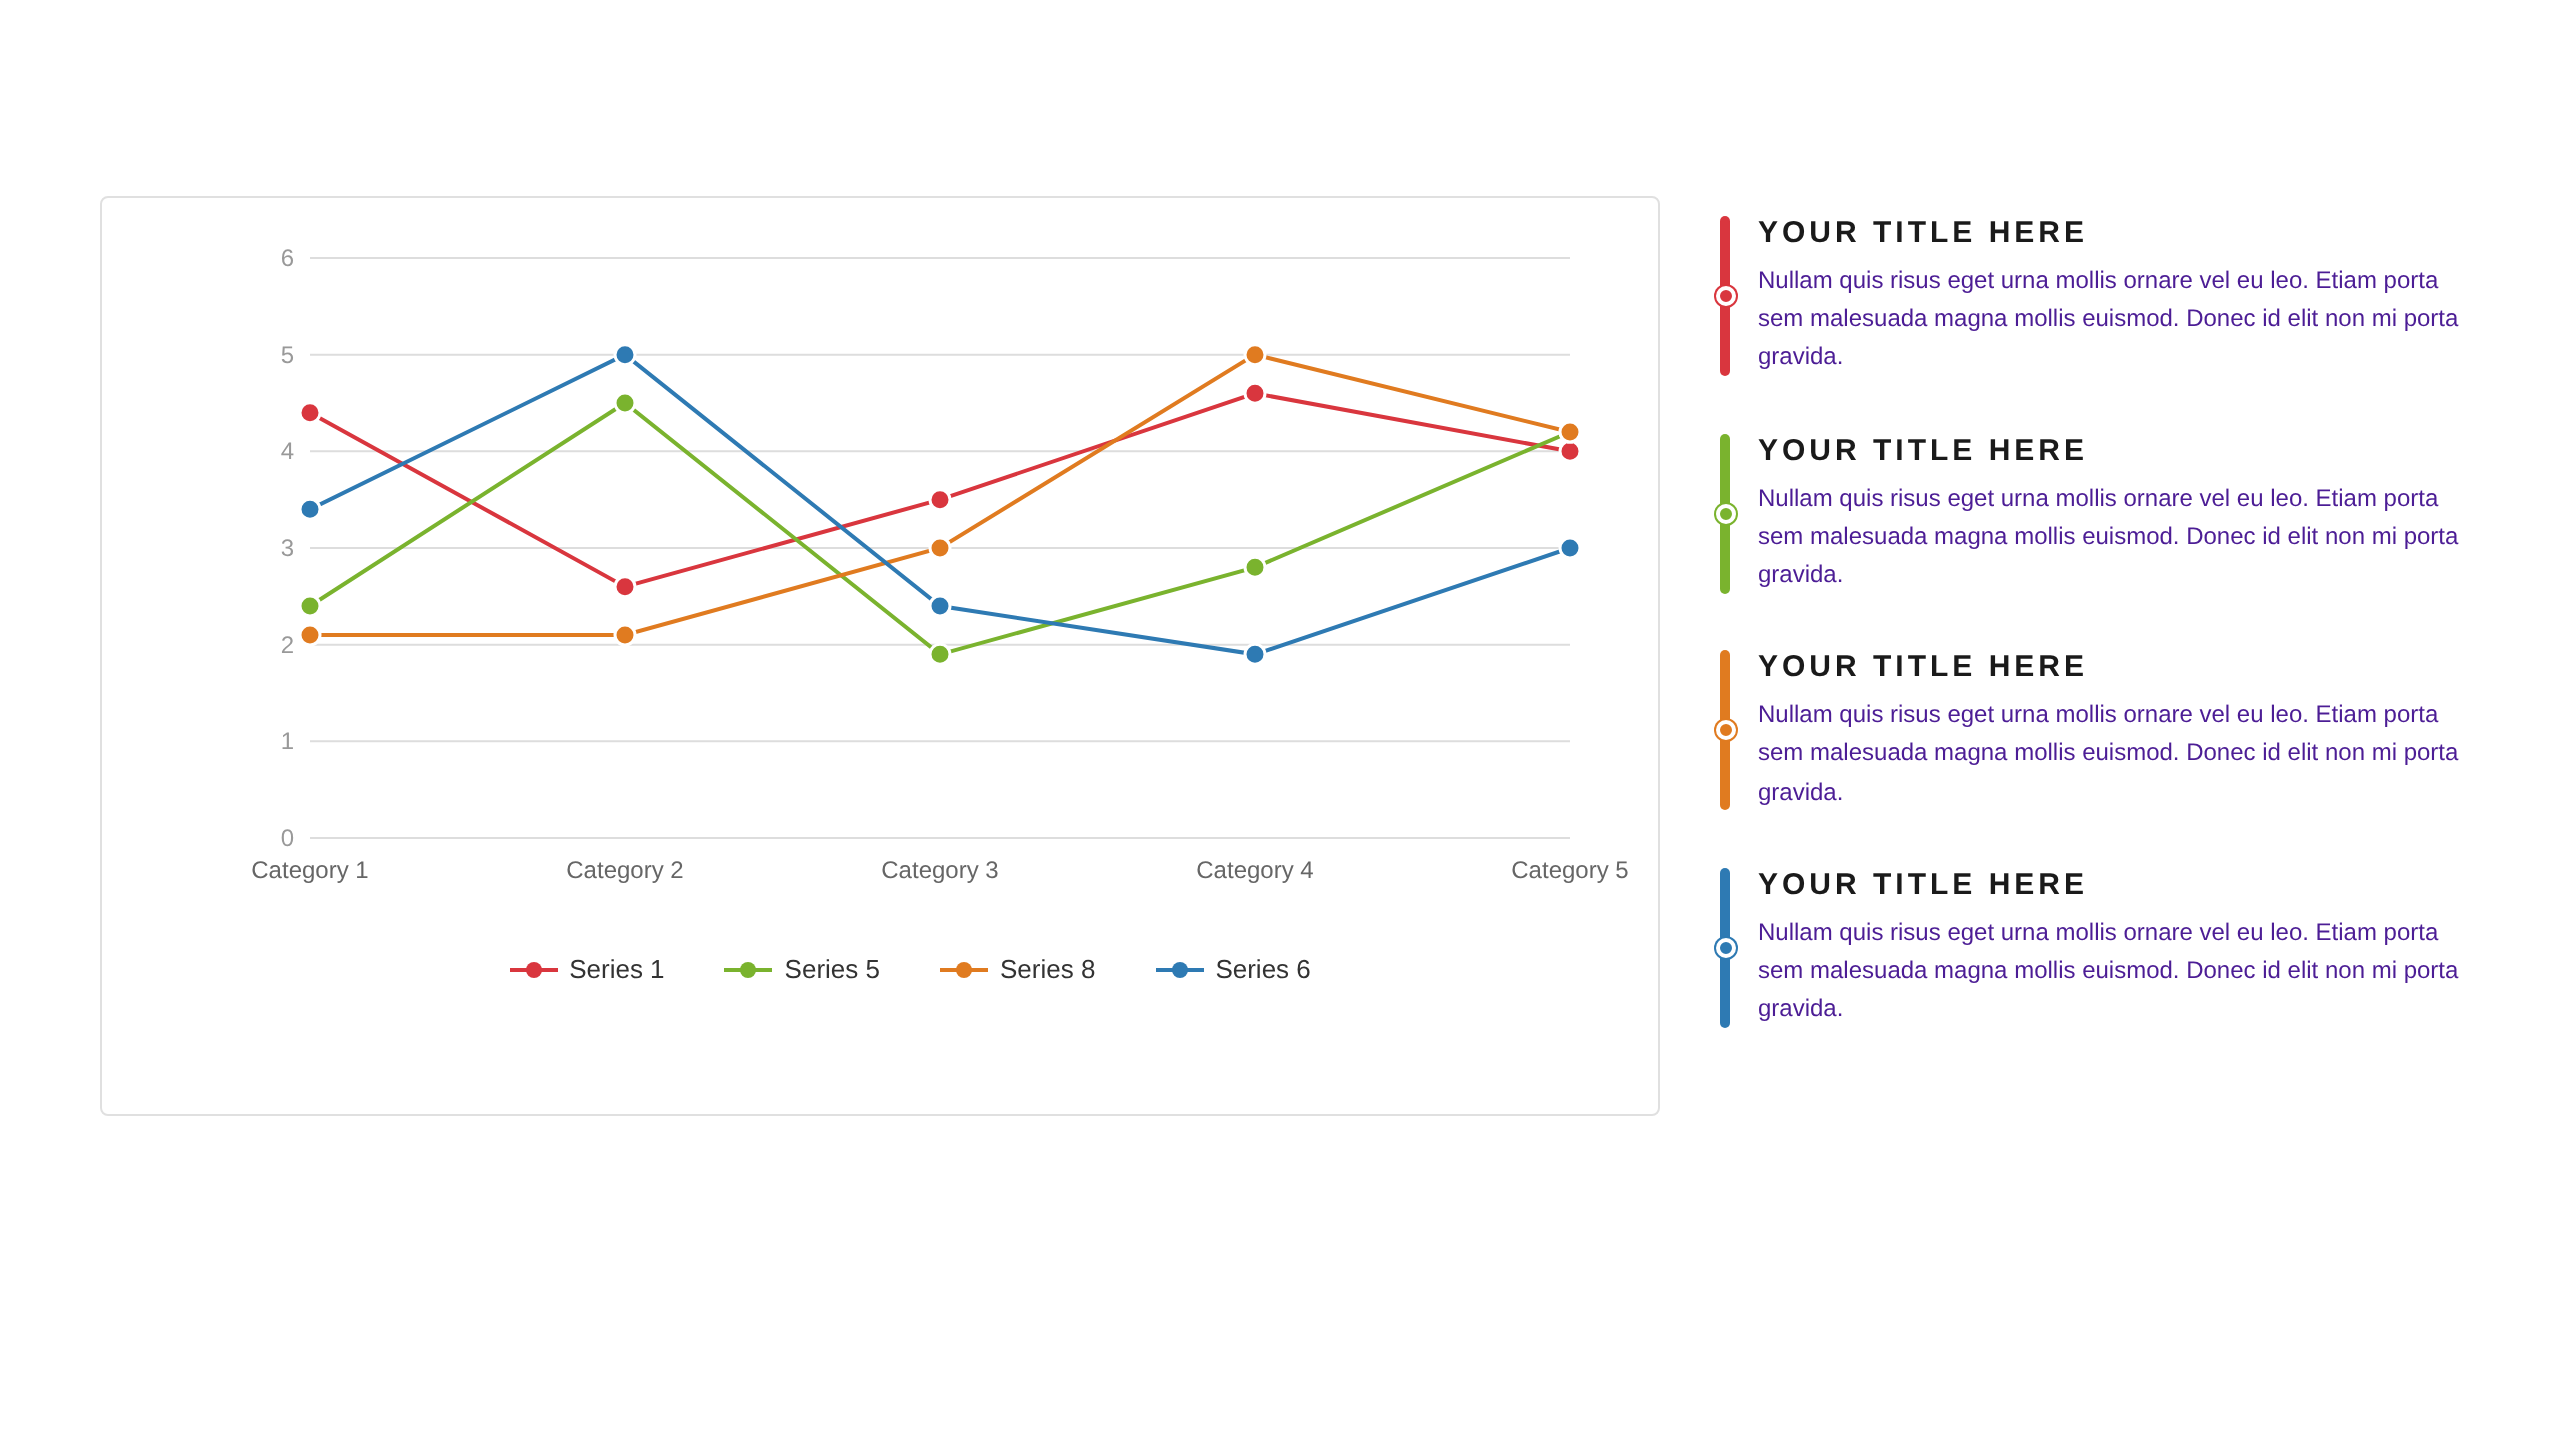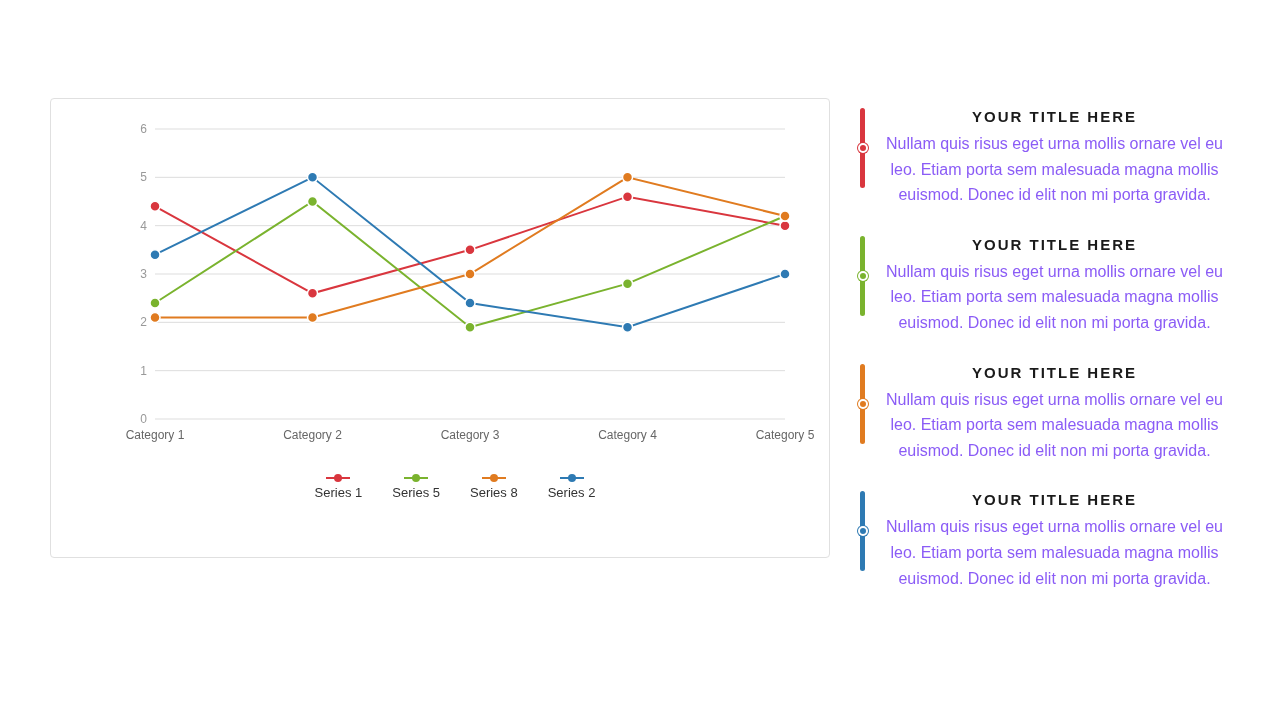--- a/index.html
+++ b/index.html
@@ -70,21 +70,20 @@
       margin-top: 10px;
       padding-top: 8px;
     }
 
     .legend-item {
       display: flex;
       align-items: center;
       gap: 6px;
       font-size: 13px;
       color: #333;
-      flex-direction: column;
     }
 
     .legend-line {
       width: 24px;
       height: 2px;
       position: relative;
     }
 
     .legend-dot {
       width: 8px;
@@ -101,21 +100,20 @@
       gap: 28px;
       padding-top: 10px;
       flex: 1;
     }
 
     .sidebar-item {
       display: flex;
       flex-direction: row;
       gap: 14px;
       align-items: flex-start;
-      text-align: center;
     }
 
     .sidebar-bar {
       width: 5px;
       height: 80px;
       border-radius: 3px;
       flex-shrink: 0;
       position: relative;
     }
 
@@ -132,22 +130,22 @@
     .sidebar-text h3 {
       font-size: 15px;
       font-weight: 800;
       letter-spacing: 2px;
       text-transform: uppercase;
       color: #1a1a1a;
       margin-bottom: 6px;
     }
 
     .sidebar-text p {
-      font-size: 16px;
-      color: #8b5cf6;
+      font-size: 12px;
+      color: #4c1d95;
       line-height: 1.6;
     }
 
     svg.chart-svg {
       width: 100%;
       height: 340px;
       overflow: visible;
     }
   </style>
 </head>
@@ -222,21 +220,21 @@
           <div class="legend-item">
             <div class="legend-line" style="background: rgb(224, 123, 32);">
               <div class="legend-dot" style="background: rgb(224, 123, 32);"></div>
             </div>
             <span>Series 8</span>
           </div>
           <div class="legend-item">
             <div class="legend-line" style="background: rgb(46, 122, 179);">
               <div class="legend-dot" style="background: rgb(46, 122, 179);"></div>
             </div>
-            <span>Series 2</span>
+            <span>Series 6</span>
           </div>
         </div>
     </div>
 
     <div class="sidebar" id="sidebar-items">
         <div class="sidebar-item">
           <div class="sidebar-bar" style="background: rgb(217, 54, 62);">
             <div class="sidebar-bar-dot" style="background: rgb(217, 54, 62); border: 2px solid white; box-shadow: rgb(217, 54, 62) 0px 0px 0px 1px;"></div>
           </div>
           <div class="sidebar-text">

